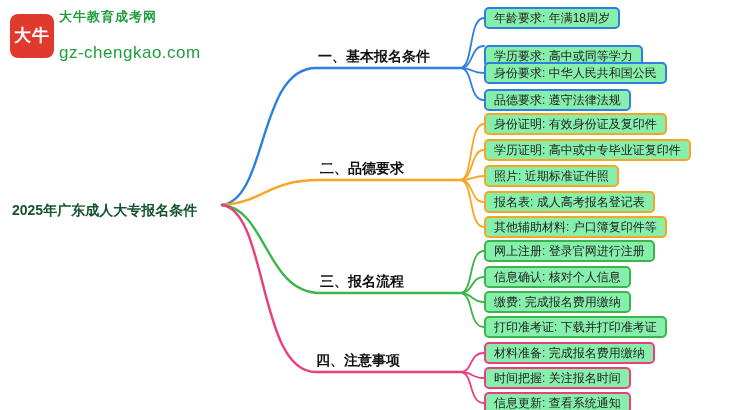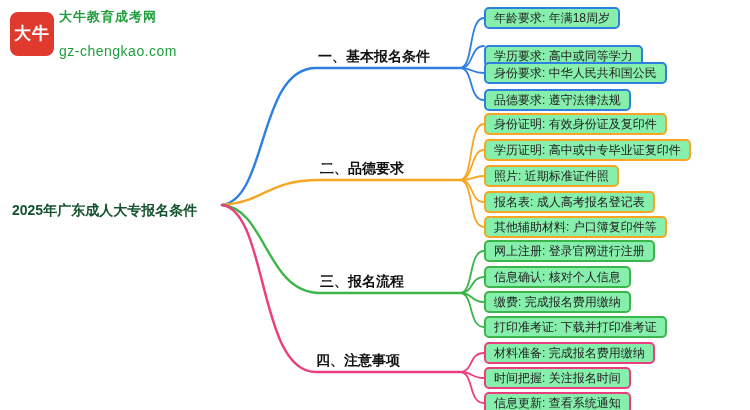--- a/index.html
+++ b/index.html
@@ -19,21 +19,21 @@
   .main { stroke-width:2.4; }
   .twig { stroke-width:1.8; }
 
   .logo { position:absolute; left:10px; top:8px; display:flex; align-items:center; gap:5px; }
   .logo-icon {
     width:44px; height:44px; background:var(--red);
     border-radius:8px; color:#fff; font-weight:bold; font-size:17px;
     display:flex; align-items:center; justify-content:center; letter-spacing:1px;
   }
   .logo-name { color:var(--green-dark); font-weight:bold; font-size:13px; letter-spacing:1px; }
-  .logo-url  { color:var(--green-dark); font-size:14px; margin-top:17px; letter-spacing:0.5px; }
+  .logo-url  { color:var(--green-dark); font-size:17px; margin-top:17px; letter-spacing:0.5px; }
 
   .root-title {
     position:absolute; left:12px; top:202px;
     font-size:14px; font-weight:600; color:#14532d; white-space:nowrap;
   }
 
   .branch-label {
     position:absolute; width:142px; 
     font-size:14px; font-weight:bold; color:#111; white-space:nowrap;
   }

